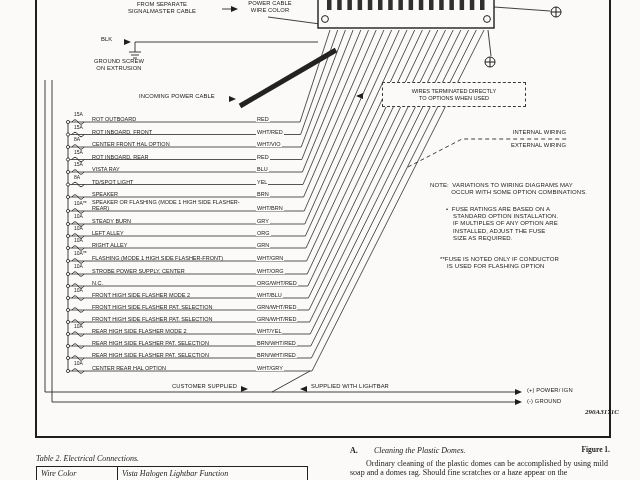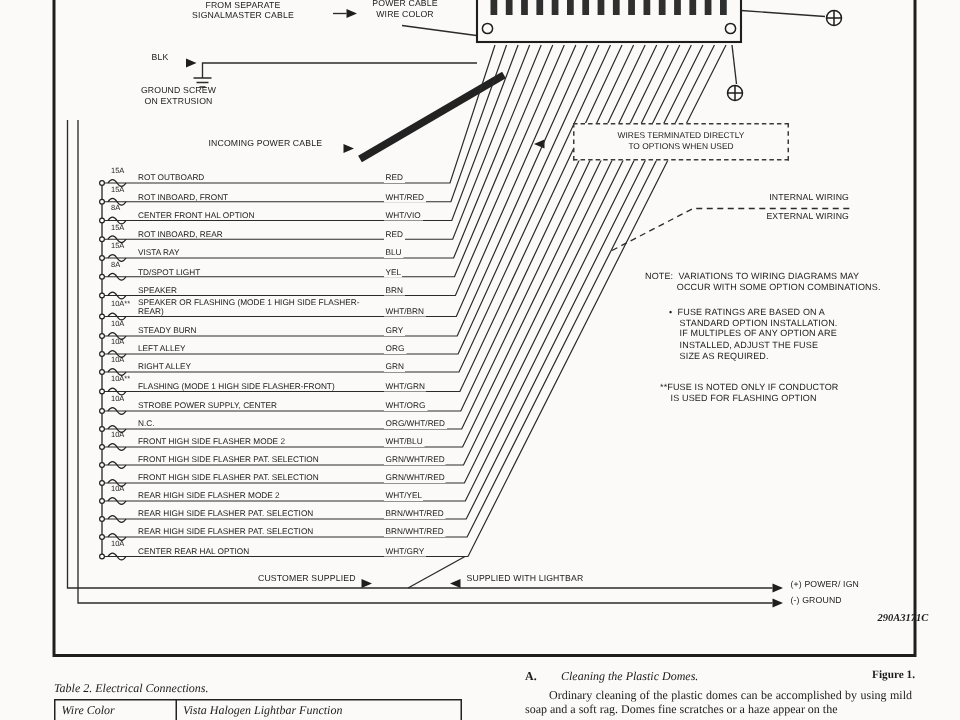--- a/index.html
+++ b/index.html
@@ -330,16 +330,16 @@
       </tr>
     </tbody>
       </table>
   </div>
 
   <div class="text-col">
     <div class="section-head">
       <span class="letter">A.</span>
       <span class="title">Cleaning the Plastic Domes.</span>
     </div>
-    <div class="body-par">Ordinary cleaning of the plastic domes can be accomplished by using mild soap and a soft rag. Domes fine scratches or a haze appear on the</div>
+    <div class="body-par">Ordinary cleaning of the plastic domes can be accomplished by using mild soap and a domes rag. Should fine scratches or a haze appear on the</div>
   </div>
 
 </div>
 
 </body></html>

